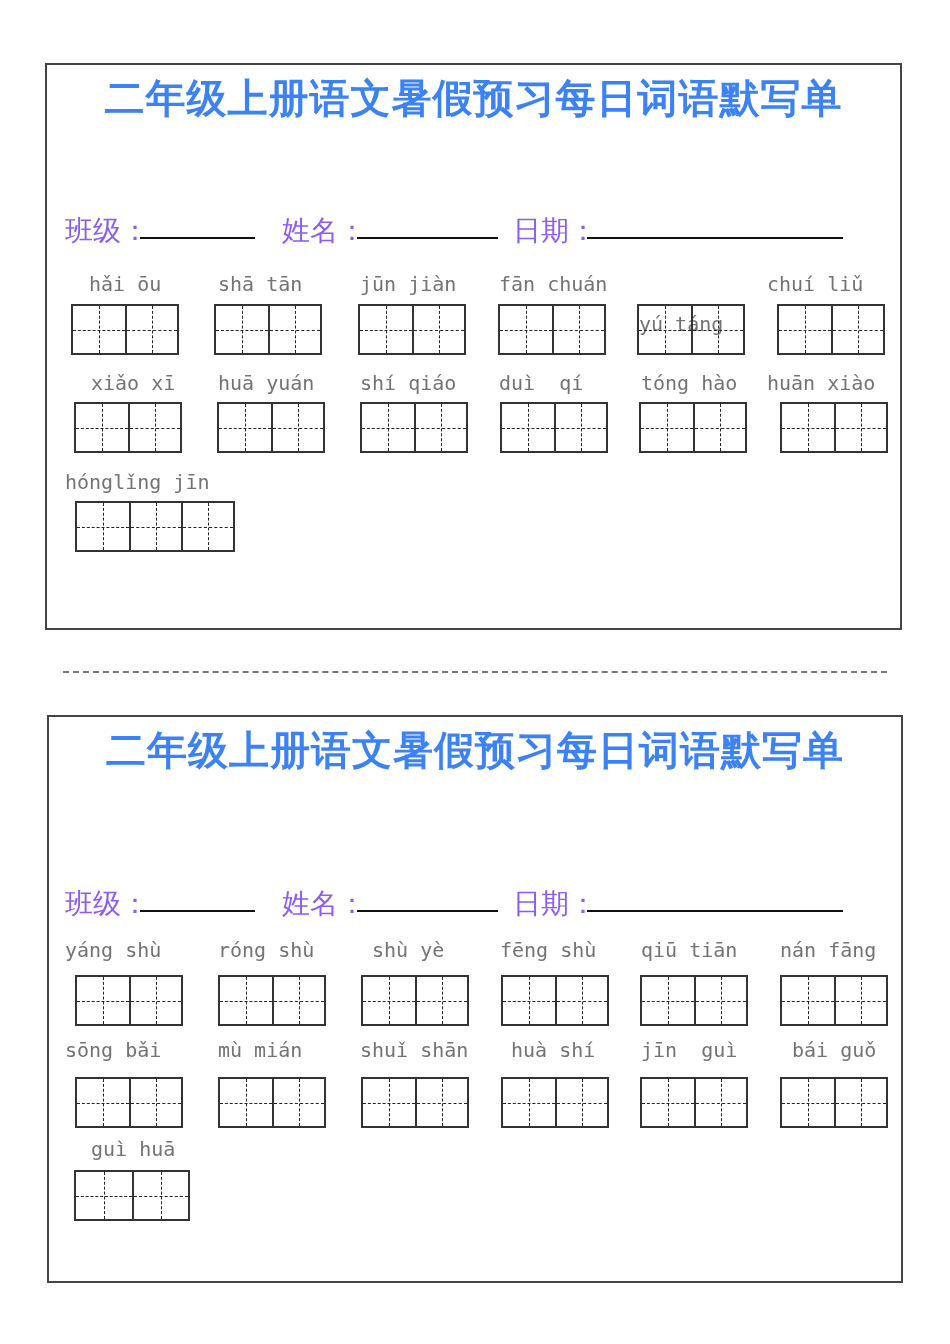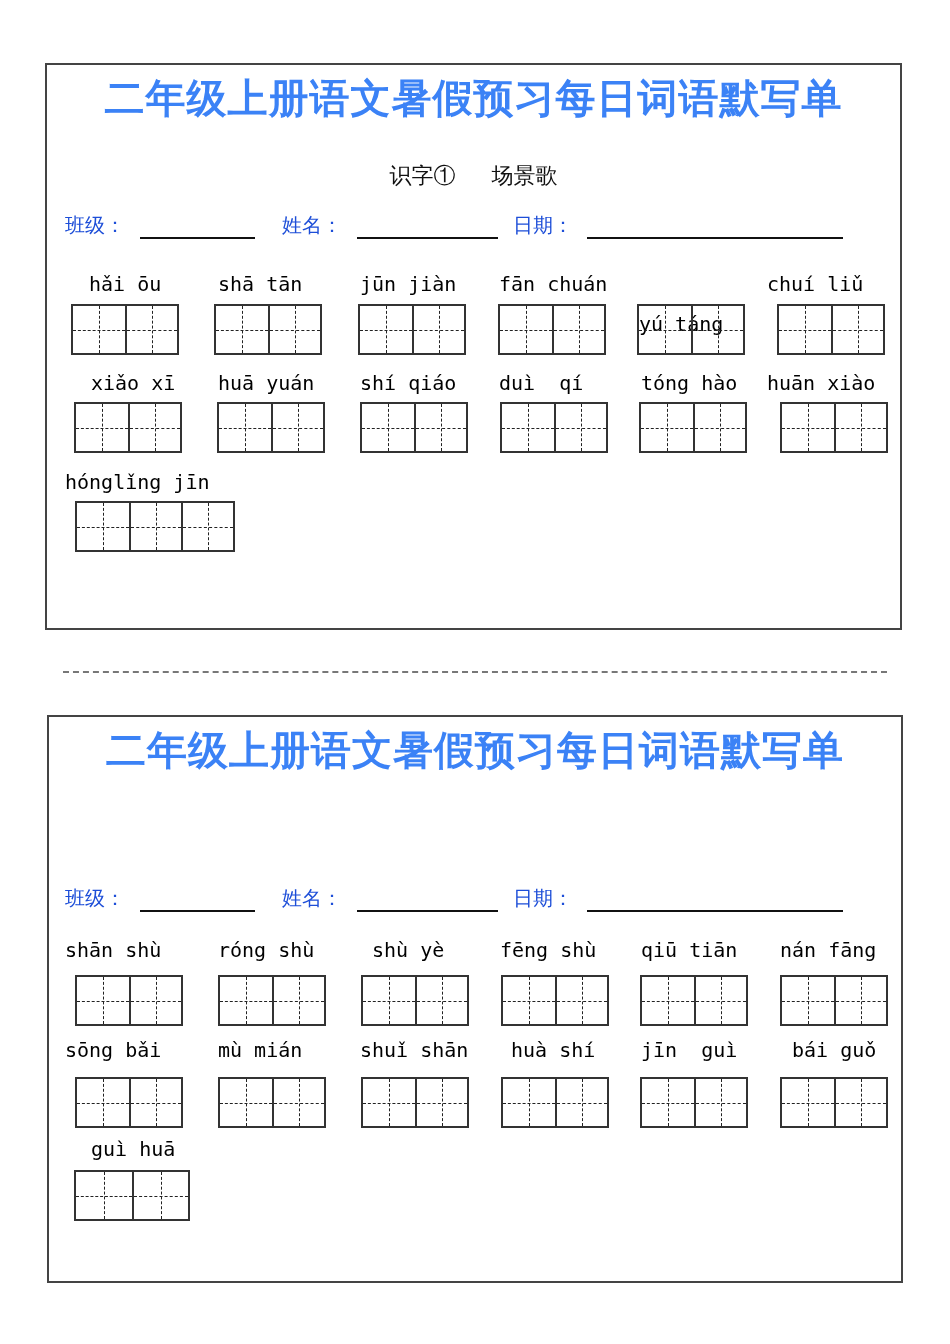--- a/index.html
+++ b/index.html
@@ -4,42 +4,39 @@
 <style>
   html, body { margin: 0; padding: 0; background: #ffffff; }
   body { width: 950px; height: 1344px; position: relative; overflow: hidden;
          font-family: "DejaVu Serif", "Liberation Serif", serif; color: #111; }
   .sheet { position: absolute; border: 2px solid #444; box-sizing: border-box; background: #fff; }
   .title { position: absolute; left: 0; right: 0; text-align: center;
            font-family: "DejaVu Serif", "Liberation Serif", serif; font-weight: bold;
            font-size: 40px; letter-spacing: 1px; color: #3b82f6; white-space: nowrap; }
   .lesson { position: absolute; left: 0; right: 0; text-align: center; font-size: 22px; color: #111; }
   .lesson .gap { display: inline-block; width: 36px; }
-  .meta { position: absolute; font-size: 20px; color: #1d4ed8; white-space: nowrap; font-family: Liberation Mono, monospace; }
+  .meta { position: absolute; font-size: 28px; color: #8b5cf6; white-space: nowrap; font-family: Liberation Mono, monospace; }
   .uline { position: absolute; height: 0; border-bottom: 2px solid #111; }
   .py { position: absolute; font-family: "DejaVu Sans Mono", "Liberation Mono", monospace;
-        font-size: 20px; color: #000000; white-space: pre; }
+        font-size: 20px; color: #737373; white-space: pre; }
   .grid { position: absolute; display: flex; border: 2px solid #333; box-sizing: border-box; height: 51px; }
   .cell { position: relative; width: 52px; height: 100%; box-sizing: border-box; }
   .cell + .cell { border-left: 2px solid #333; }
   .cell::before { content: ""; position: absolute; left: 50%; top: 0; bottom: 0;
                   border-left: 1.5px dashed #222; }
   .cell::after { content: ""; position: absolute; top: 50%; left: 0; right: 0;
                  border-top: 1.5px dashed #222; }
   .cut { position: absolute; left: 63px; width: 824px; top: 671px; height: 0;
          border-top: 2px dashed #777; }
 </style>
 </head>
 <body>
 
 <div class="sheet" style="left:45px; top:63px; width:857px; height:567px;">
   <div class="title" style="top:6px;">二年级上册语文暑假预习每日词语默写单</div>
-  <div class="lesson" style="top:96px;">
-    <span>识字①</span><span class="gap"></span><span>场景歌</span>
-  </div>
   <div class="meta" style="left:18px; top:147px;">班级：</div>
   <div class="uline" style="left:93px; width:115px; top:172px;"></div>
   <div class="meta" style="left:235px; top:147px;">姓名：</div>
   <div class="uline" style="left:310px; width:141px; top:172px;"></div>
   <div class="meta" style="left:466px; top:147px;">日期：</div>
   <div class="uline" style="left:540px; width:256px; top:172px;"></div>
 
   <div class="py" style="left:42px; top:207px;">hǎi ōu</div>
   <div class="grid" style="left:24px; top:239px;">
       <div class="cell"></div>
@@ -124,21 +121,21 @@
 
 <div class="sheet" style="left:47px; top:715px; width:856px; height:568px;">
   <div class="title" style="top:6px;">二年级上册语文暑假预习每日词语默写单</div>
   <div class="meta" style="left:16px; top:168px;">班级：</div>
   <div class="uline" style="left:91px; width:115px; top:193px;"></div>
   <div class="meta" style="left:233px; top:168px;">姓名：</div>
   <div class="uline" style="left:308px; width:141px; top:193px;"></div>
   <div class="meta" style="left:464px; top:168px;">日期：</div>
   <div class="uline" style="left:538px; width:256px; top:193px;"></div>
 
-  <div class="py" style="left:16px; top:221px;">shān shù</div>
+  <div class="py" style="left:16px; top:221px;">yáng shù</div>
   <div class="grid" style="left:26px; top:258px;">
       <div class="cell"></div>
       <div class="cell"></div>
     </div>
 
   <div class="py" style="left:169px; top:221px;">róng shù</div>
   <div class="grid" style="left:169px; top:258px;">
       <div class="cell"></div>
       <div class="cell"></div>
     </div>

